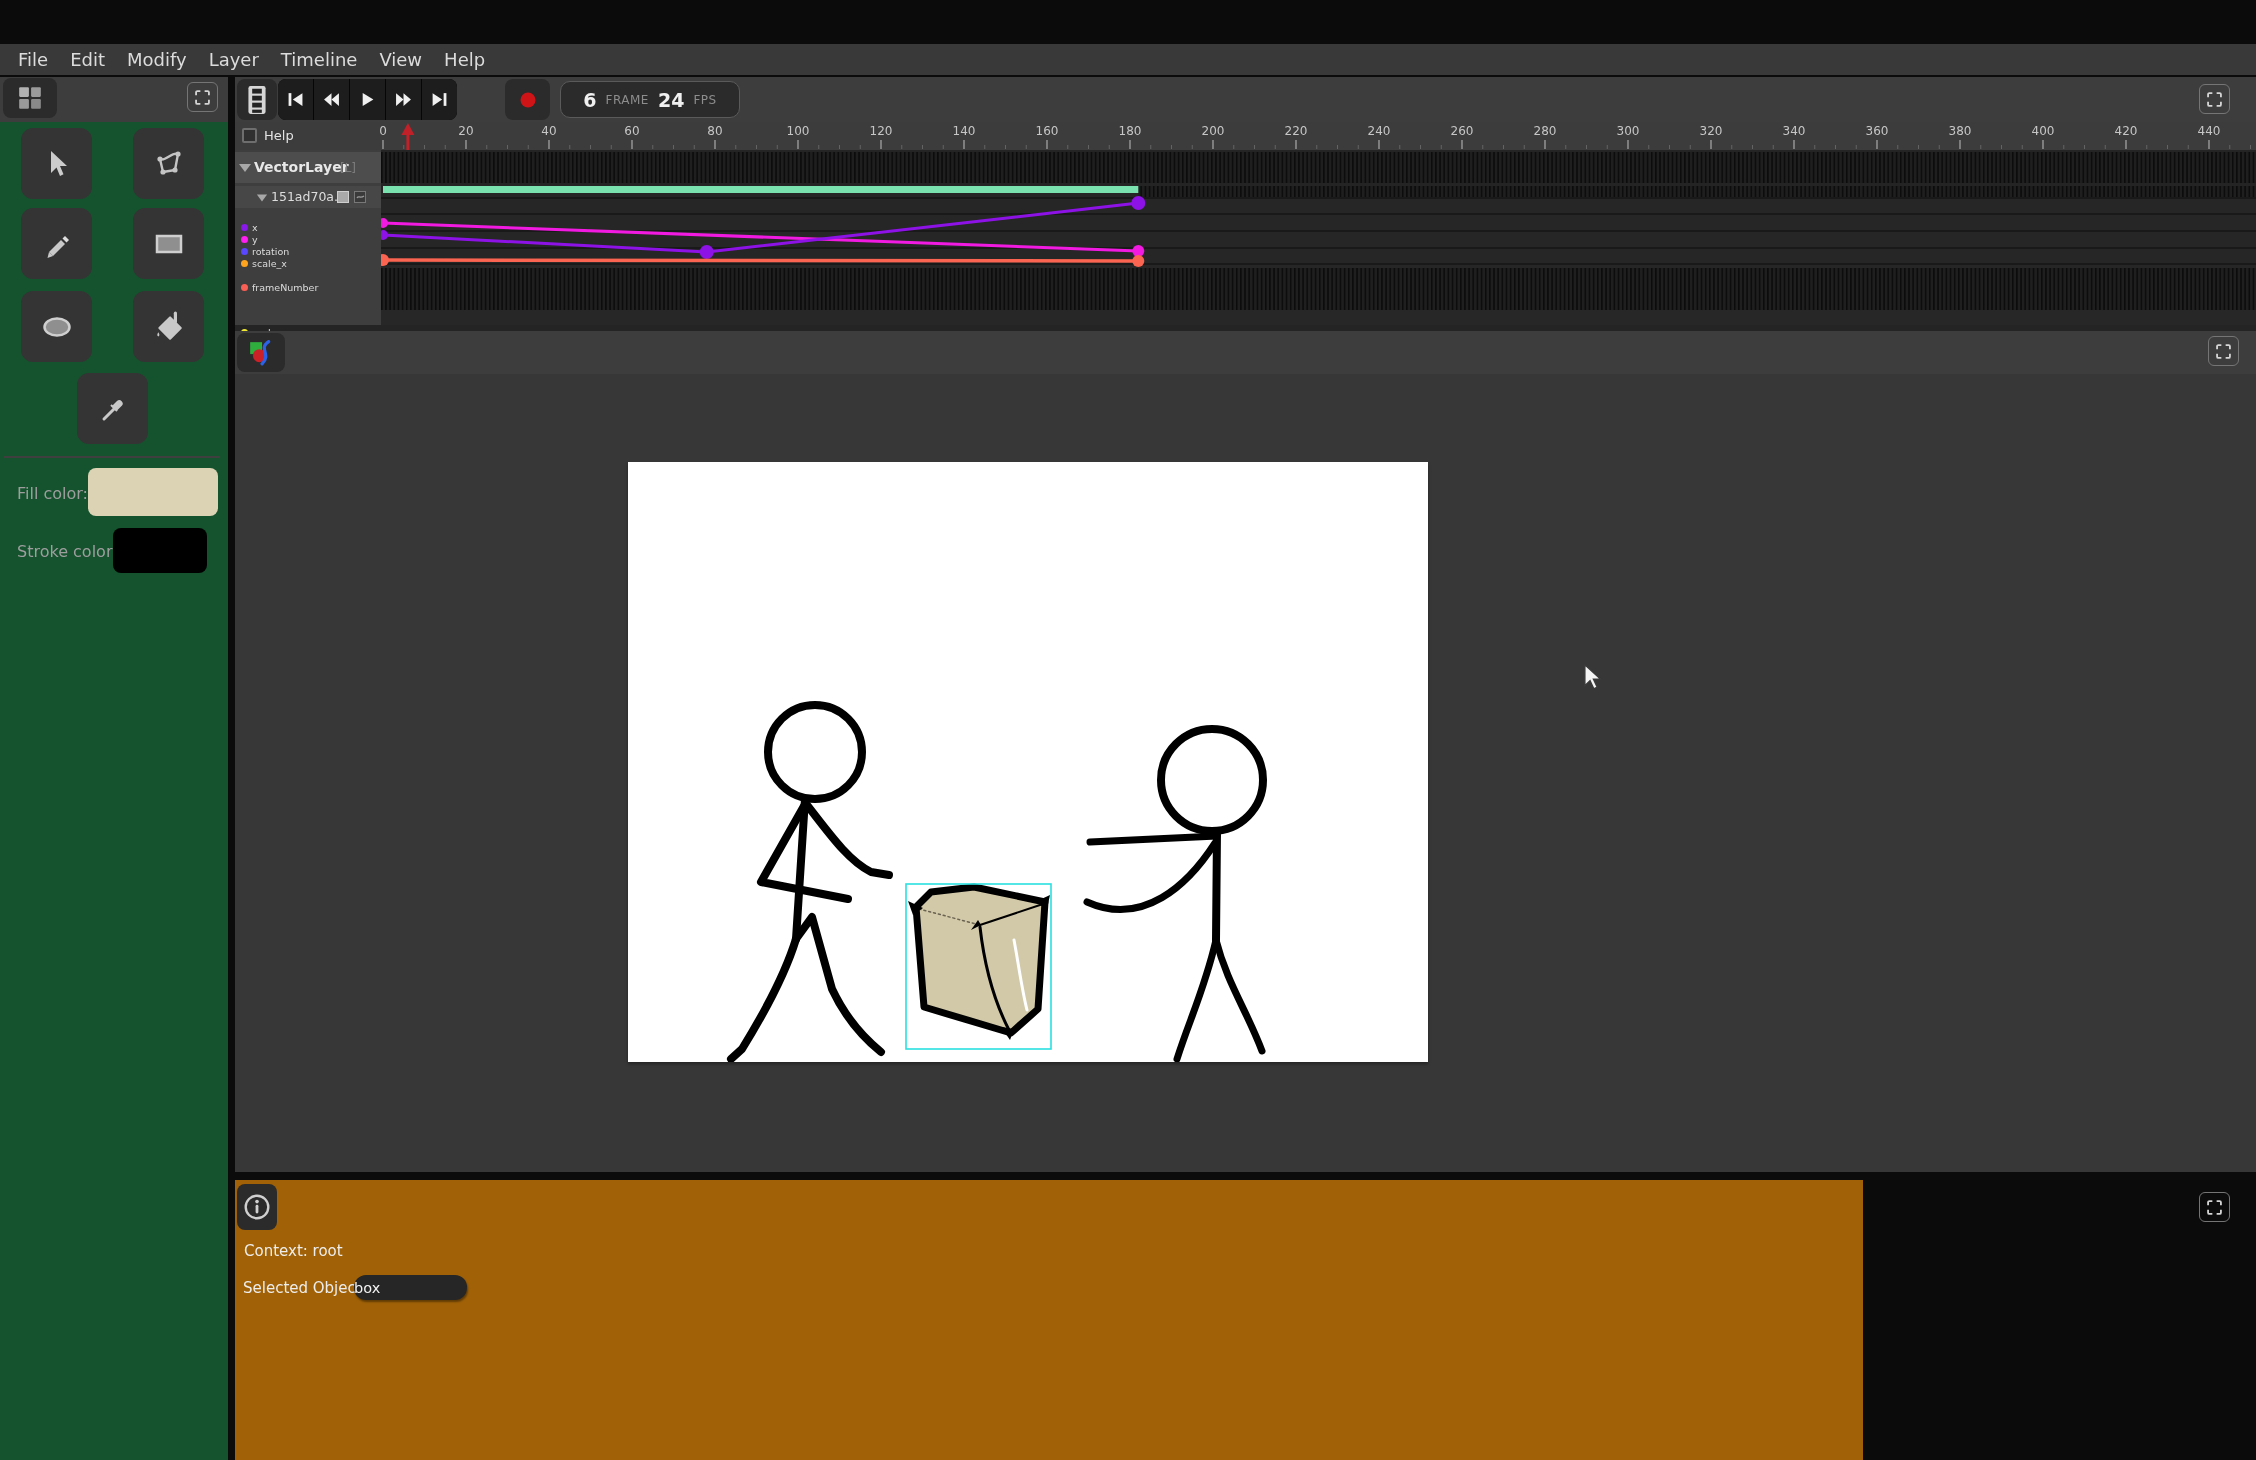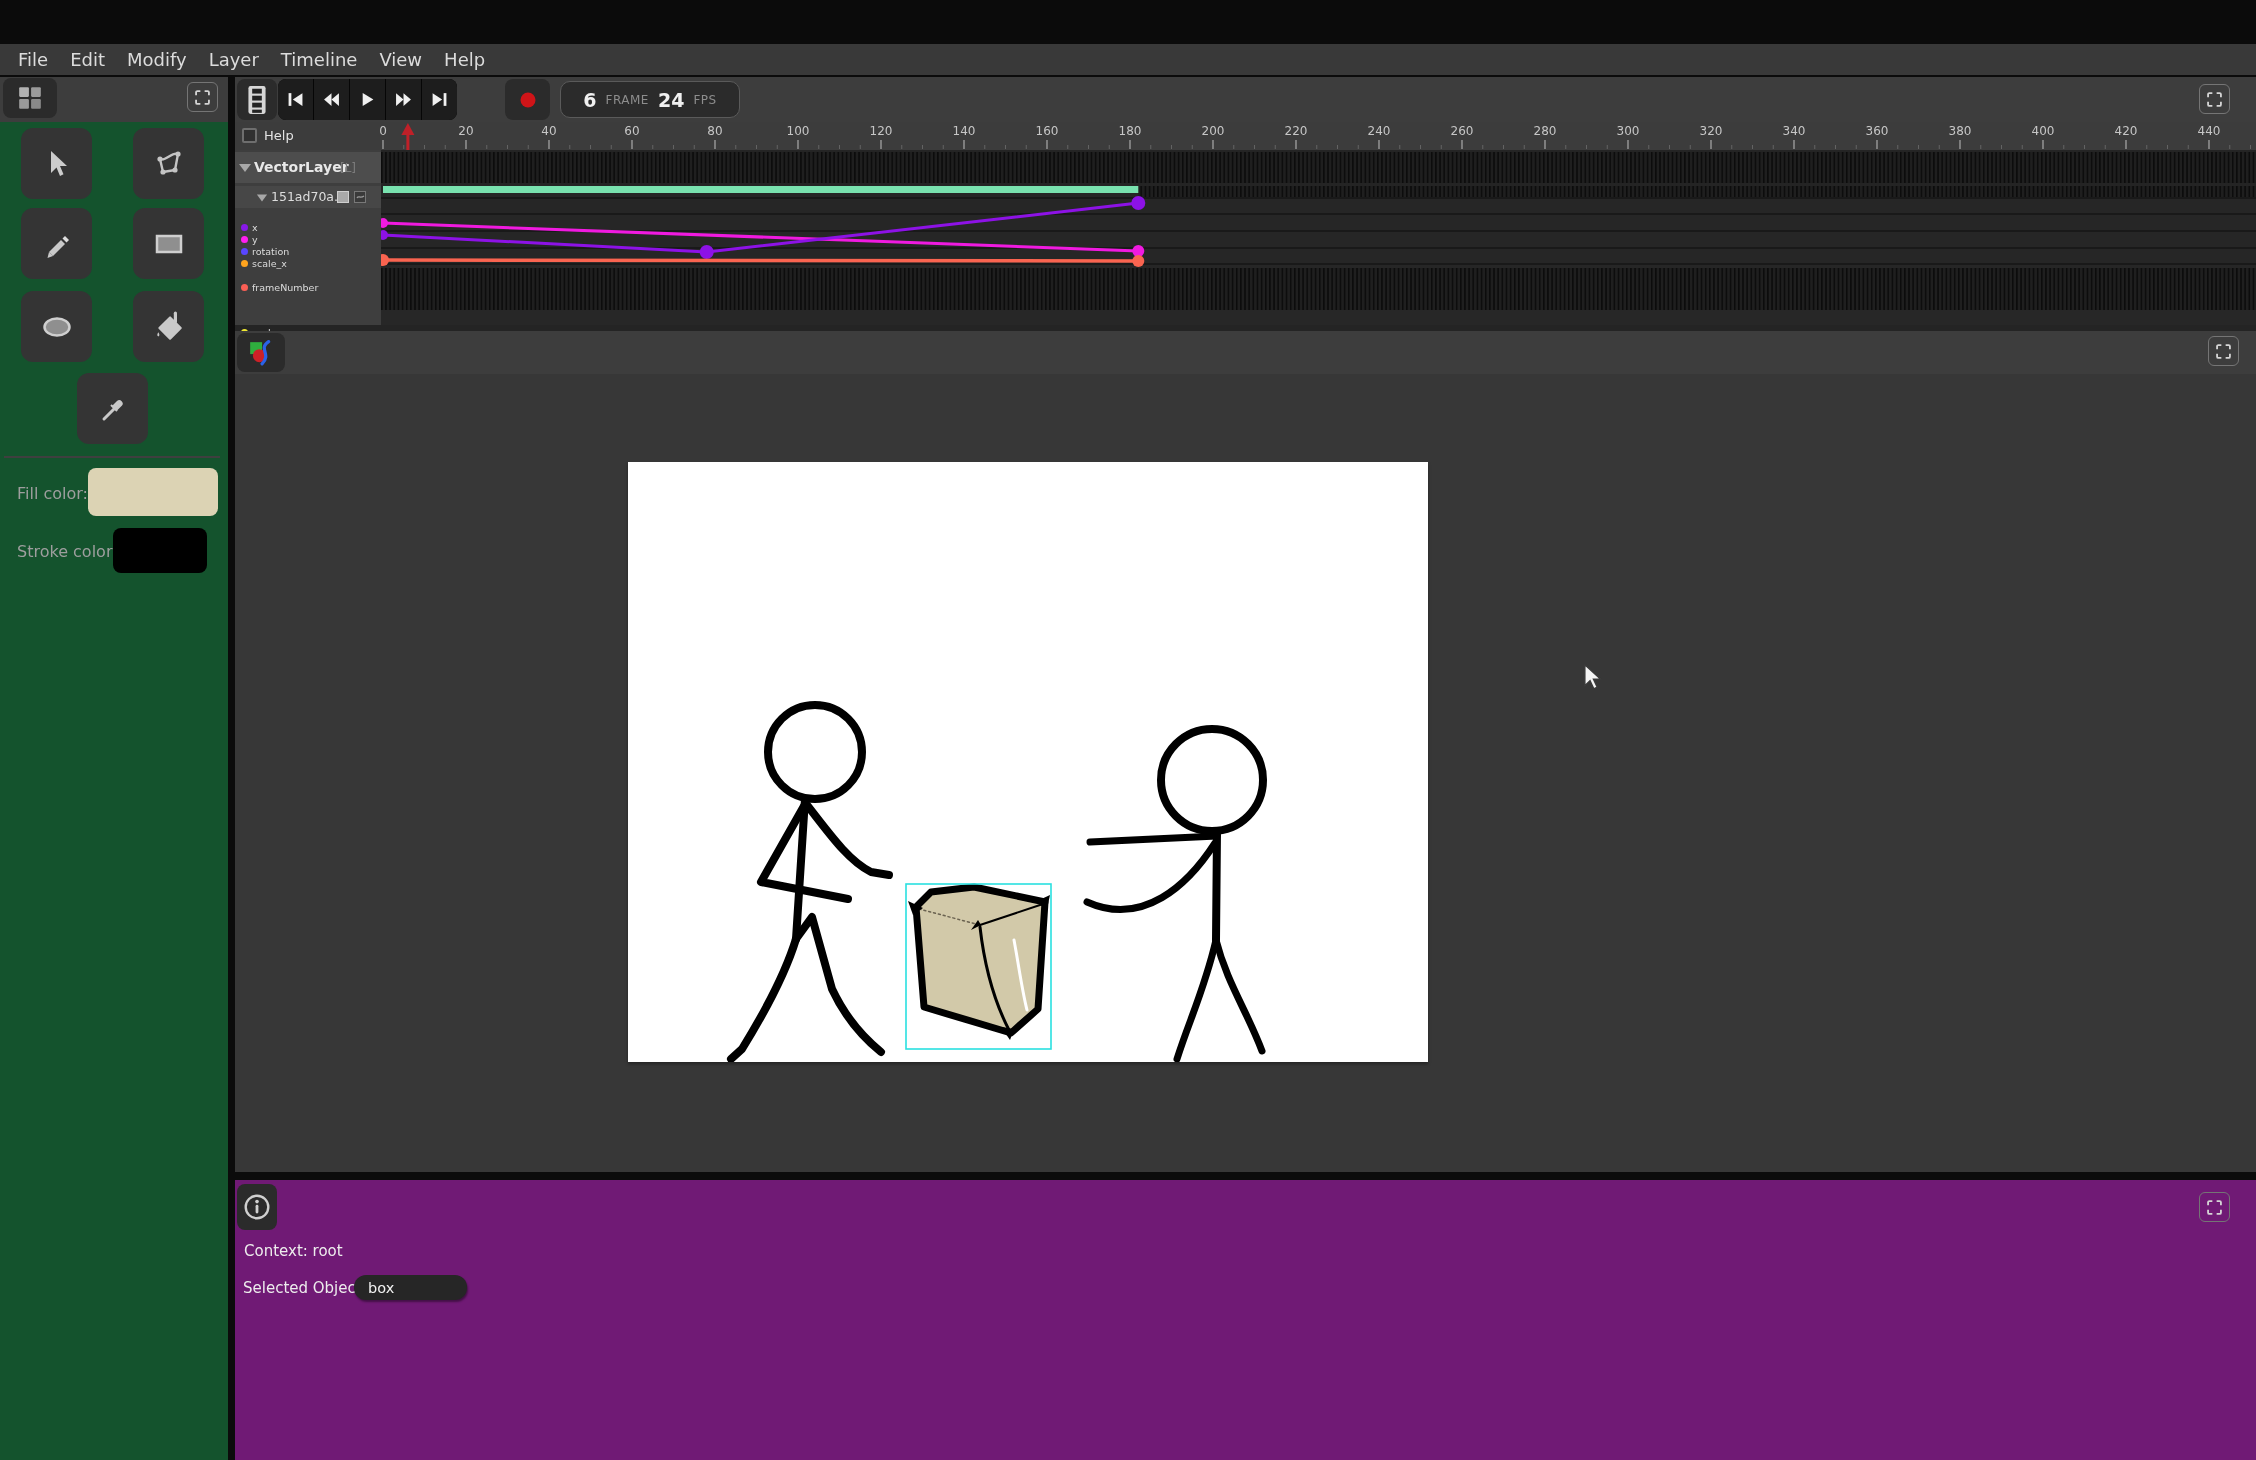--- a/index.html
+++ b/index.html
@@ -63,26 +63,26 @@
   .prop-label{font-size:9.5px;color:#dcdcdc;margin-left:4px;white-space:nowrap;}
 
   
   .canvas-panel{position:absolute;left:235px;top:331px;width:2021px;height:841px;background:#373737;}
   .canvas-header{position:absolute;left:0;top:0;width:100%;height:43px;background:#3d3d3d;}
   .canvas-body{position:absolute;left:0;top:43px;width:2021px;height:798px;background:#373737;}
   .stage{position:absolute;left:393px;top:88px;width:800px;height:600px;background:#ffffff;box-shadow:0 2px 3px rgba(0,0,0,0.35);}
   .cursor{position:absolute;left:1348px;top:290px;width:14px;height:21px;}
 
   
-  .inspector-panel{position:absolute;left:235px;top:1180px;width:2021px;height:280px;background:#701a75;}
+  .inspector-panel{position:absolute;left:235px;top:1180px;width:1628px;height:280px;background:#a16207;}
   .ctx-text{position:absolute;left:9px;top:62px;font-size:15px;color:#ededed;}
   .sel-label{position:absolute;left:8px;top:99px;font-size:15px;color:#ededed;}
   .sel-field{position:absolute;left:119px;top:95px;width:113px;height:25px;background:#262626;border-radius:12px;
              box-shadow:1px 2px 2px rgba(0,0,0,0.4);display:flex;align-items:center;}
-  .sel-field span{margin-left:14px;font-size:14.5px;color:#f2f2f2;}
+  .sel-field span{font-size:14.5px;color:#f2f2f2;}
 
   svg{display:block;}
 </style>
 </head>
 <body>
 
 <div id="app">
 
 
   <div class="menubar" id="menubar">

